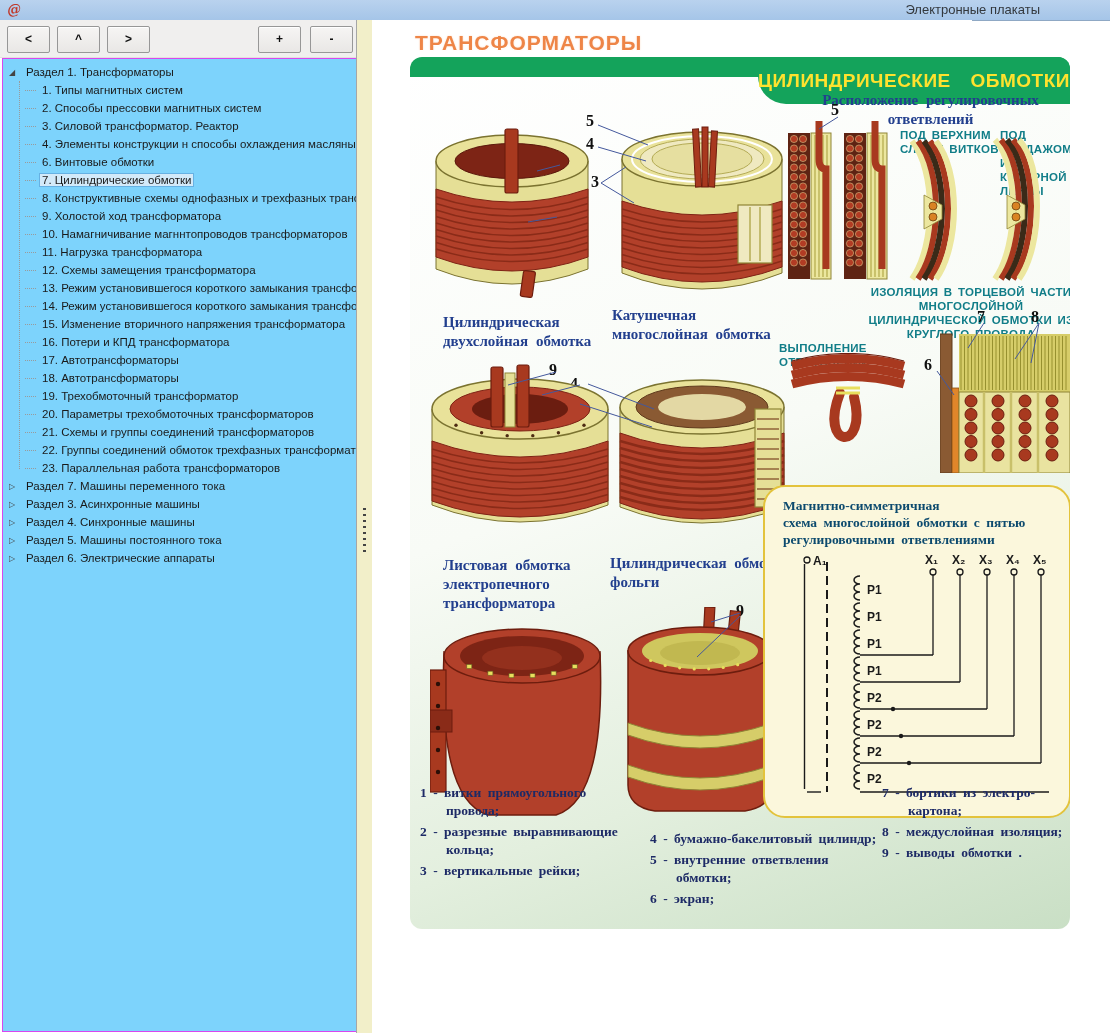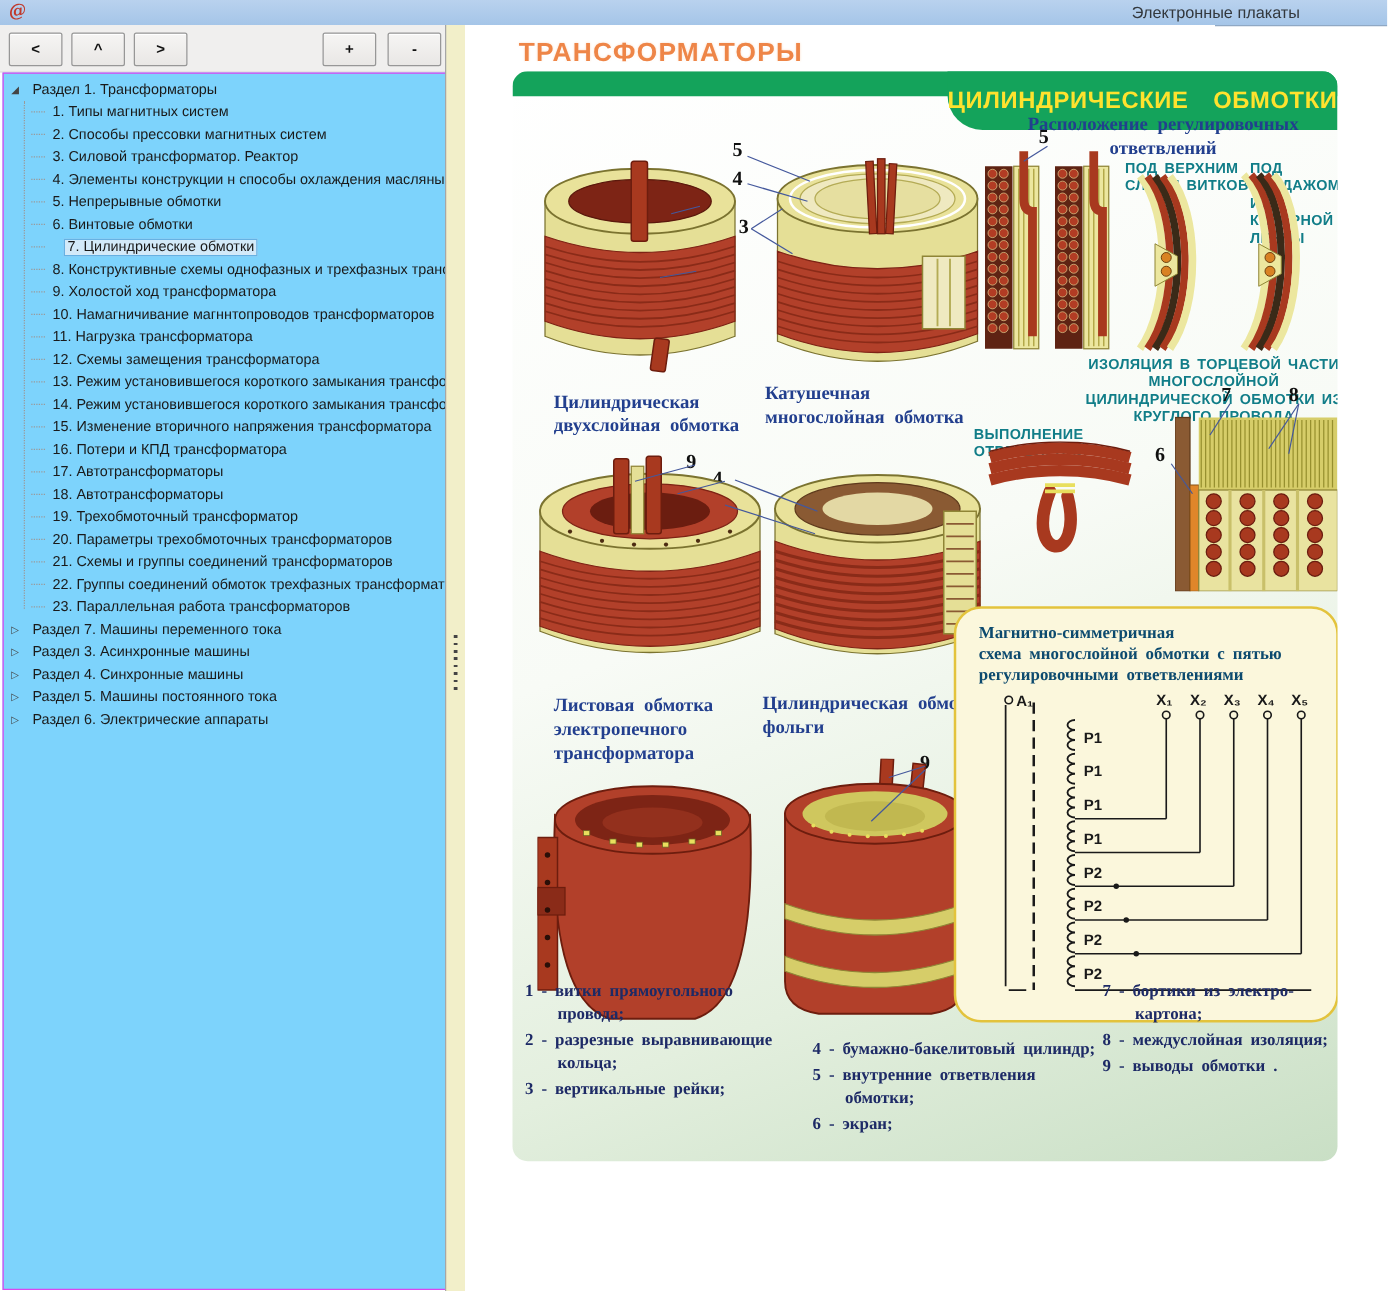--- a/index.html
+++ b/index.html
@@ -23,21 +23,21 @@
   #treepanel{left:2px;top:58px;width:353px;height:972px;background:#7dd3fc;border:1px solid #d946ef;overflow:hidden;}
   #tree-list{position:absolute;left:0;top:4px;width:100%;font-size:11.5px;color:#1a1a1a;white-space:nowrap;}
   .tree-row{height:18px;line-height:18px;position:relative;overflow:hidden;}
   .tree-row.root{padding-left:6px;}
   .expander{display:inline-block;width:12px;font-size:8px;color:#444;vertical-align:middle;margin-right:2px;}
   .children{position:relative;}
   .children:before{content:"";position:absolute;left:16px;top:0;bottom:8px;border-left:1px dotted #9a9a9a;}
   .tree-row.child{padding-left:22px;}
   .stub{display:inline-block;width:11px;height:1px;border-top:1px dotted #9a9a9a;vertical-align:middle;margin-right:3px;}
   .tlabel{padding:1px 3px;}
-  .tlabel.sel{background:#d3eaf9;border:1px solid #66b1e3;padding:0 2px;margin-left:12px;}
+  .tlabel.sel{background:#d3eaf9;border:1px solid #66b1e3;padding:0 2px;}
 
   
   #splitter{left:356px;top:20px;width:15px;height:1013px;background:#f2efc9;border-left:1px solid #a6a6a6;border-right:1px solid #cfccab;}
   #grip{position:absolute;left:6px;top:488px;width:3px;height:46px;
         background:repeating-linear-gradient(180deg,#444 0 2px,rgba(0,0,0,0) 2px 6px);}
 
   
   #posterarea{left:372px;top:20px;width:600px;height:1013px;background:#fff;}
   #brand{position:absolute;left:43px;top:11px;font:800 21px "Liberation Sans",sans-serif;
          color:#ee8547;letter-spacing:1px;text-shadow:0 1px 0 #fff,0 0 2px #fbd9c0;}
@@ -86,21 +86,20 @@
   </div>
 
   <div id="treepanel" class="abs">
     <div id="tree-list">
         <div class="tree-row root"><span class="expander">◢</span><span class="tlabel">Раздел 1. Трансформаторы</span></div>
         <div class="children">
           <div class="tree-row child"><span class="stub"></span><span class="tlabel">1. Типы магнитных систем</span></div>
           <div class="tree-row child"><span class="stub"></span><span class="tlabel">2. Способы прессовки магнитных систем</span></div>
           <div class="tree-row child"><span class="stub"></span><span class="tlabel">3. Силовой трансформатор. Реактор</span></div>
           <div class="tree-row child"><span class="stub"></span><span class="tlabel">4. Элементы конструкции н способы охлаждения масляных</span></div>
-          <div class="tree-row child"><span class="stub"></span><span class="tlabel">5. Непрерывные обмотки</span></div>
           <div class="tree-row child"><span class="stub"></span><span class="tlabel">6. Винтовые обмотки</span></div>
           <div class="tree-row child"><span class="stub"></span><span class="tlabel sel">7. Цилиндрические обмотки</span></div>
           <div class="tree-row child"><span class="stub"></span><span class="tlabel">8. Конструктивные схемы однофазных и трехфазных транс</span></div>
           <div class="tree-row child"><span class="stub"></span><span class="tlabel">9. Холостой ход трансформатора</span></div>
           <div class="tree-row child"><span class="stub"></span><span class="tlabel">10. Намагничивание магннтопроводов трансформаторов</span></div>
           <div class="tree-row child"><span class="stub"></span><span class="tlabel">11. Нагрузка трансформатора</span></div>
           <div class="tree-row child"><span class="stub"></span><span class="tlabel">12. Схемы замещения трансформатора</span></div>
           <div class="tree-row child"><span class="stub"></span><span class="tlabel">13. Режим установившегося короткого замыкания трансфор</span></div>
           <div class="tree-row child"><span class="stub"></span><span class="tlabel">14. Режим установившегося короткого замыкания трансфор</span></div>
           <div class="tree-row child"><span class="stub"></span><span class="tlabel">15. Изменение вторичного напряжения трансформатора</span></div>

